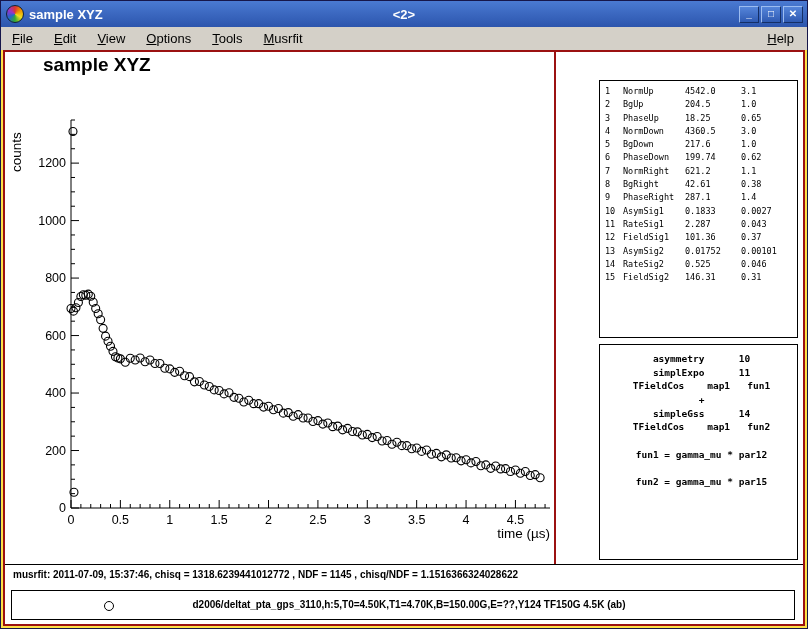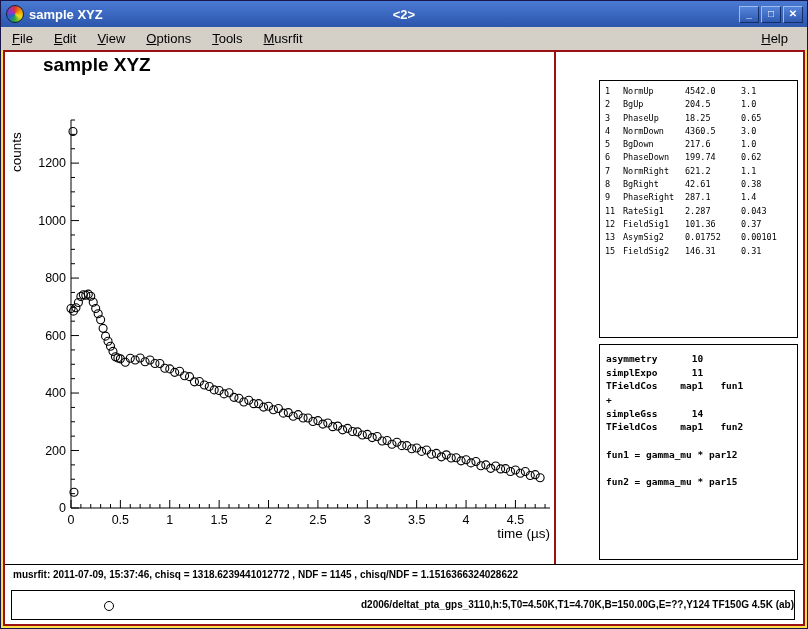--- a/index.html
+++ b/index.html
@@ -11,45 +11,45 @@
   .titlebar-title{color:#fff;font-weight:bold;font-size:13px;}
   .titlebar-center{position:absolute;left:0;right:0;text-align:center;color:#fff;font-weight:bold;font-size:13px;pointer-events:none;}
   .titlebar-buttons{margin-left:auto;display:flex;gap:2px;margin-right:4px;}
   .tb-btn{width:18px;height:15px;background:linear-gradient(to bottom,#5585da,#2f5ab2);
     border-top:1px solid #9cbcf0;border-left:1px solid #9cbcf0;border-right:1px solid #152f66;border-bottom:1px solid #152f66;
     color:#fff;font-size:10px;line-height:13px;text-align:center;font-weight:bold;cursor:default;}
   
   .menubar{height:23px;background:#d4d0c8;display:flex;align-items:center;padding:0 8px;font-size:13px;color:#000;}
   .menu-item{display:inline-block;margin-right:15px;padding:1px 3px;}
   .menu-item::first-letter{text-decoration:underline;}
-  .menu-help{margin-left:auto;margin-right:8px;display:inline-block;padding:1px 3px;}
+  .menu-help{margin-left:auto;margin-right:2px;display:inline-block;padding:1px 3px;}
   .menu-help::first-letter{text-decoration:underline;}
   
   .canvas{position:absolute;left:2px;right:2px;top:49px;bottom:2px;border:2px solid #9b1111;background:#fff;}
   .canvas-title{position:absolute;left:38px;top:2px;font-size:19px;font-weight:bold;color:#000;}
   #plot{position:absolute;left:0;top:56px;width:560px;height:440px;}
   #plot text{font-family:"Liberation Sans",sans-serif;fill:#000;}
   .pad-divider-v{position:absolute;left:549px;top:0;width:2px;height:512px;background:#9b1111;}
   .pad-divider-h{position:absolute;left:0;top:512px;width:100%;height:1px;background:#000;}
   
   .param-box{position:absolute;left:594px;top:28px;width:199px;height:258px;border:1px solid #000;box-sizing:border-box;
     font-family:"DejaVu Sans Mono",monospace;font-size:8.5px;padding:4px 0 0 5px;background:#fff;}
   .prow{display:flex;height:13.3px;line-height:13.3px;white-space:pre;}
   .pn{width:18px;}
   .pname{width:62px;}
   .pval{width:56px;}
   .perr{flex:1;}
   .theory-box{position:absolute;left:594px;top:292px;width:199px;height:216px;border:1px solid #000;box-sizing:border-box;
     font-family:"DejaVu Sans Mono",monospace;font-size:9.5px;font-weight:bold;padding:7px 0 0 6px;background:#fff;}
-  .tline{white-space:pre;line-height:13.7px;height:13.7px;}
+  .tline{white-space:pre;line-height:13.7px;height:13.7px;text-align:center;}
   
   .status-line{position:absolute;left:8px;top:517px;font-size:10px;font-weight:bold;color:#000;}
   .legend-box{position:absolute;left:6px;top:538px;width:784px;height:30px;border:1px solid #000;box-sizing:border-box;}
   .legend-marker{position:absolute;left:92px;top:10px;width:8px;height:8px;border:1.4px solid #000;border-radius:50%;background:#fff;}
-  .legend-text{position:absolute;left:12px;right:0;top:8px;text-align:right;font-size:10px;font-weight:bold;color:#000;}
+  .legend-text{position:absolute;left:12px;right:0;top:8px;text-align:center;font-size:10px;font-weight:bold;color:#000;}
 </style>
 </head>
 <body>
 
 <div class="window">
 
   <div class="titlebar">
     <span class="app-icon"></span>
     <span class="titlebar-title">sample XYZ</span>
     <span class="titlebar-center">&lt;2&gt;</span>
@@ -293,23 +293,25 @@
       <div id="param-rows">
           <div class="prow"><span class="pn">1</span><span class="pname">NormUp</span><span class="pval">4542.0</span><span class="perr">3.1</span></div>
           <div class="prow"><span class="pn">2</span><span class="pname">BgUp</span><span class="pval">204.5</span><span class="perr">1.0</span></div>
           <div class="prow"><span class="pn">3</span><span class="pname">PhaseUp</span><span class="pval">18.25</span><span class="perr">0.65</span></div>
           <div class="prow"><span class="pn">4</span><span class="pname">NormDown</span><span class="pval">4360.5</span><span class="perr">3.0</span></div>
           <div class="prow"><span class="pn">5</span><span class="pname">BgDown</span><span class="pval">217.6</span><span class="perr">1.0</span></div>
           <div class="prow"><span class="pn">6</span><span class="pname">PhaseDown</span><span class="pval">199.74</span><span class="perr">0.62</span></div>
           <div class="prow"><span class="pn">7</span><span class="pname">NormRight</span><span class="pval">621.2</span><span class="perr">1.1</span></div>
           <div class="prow"><span class="pn">8</span><span class="pname">BgRight</span><span class="pval">42.61</span><span class="perr">0.38</span></div>
           <div class="prow"><span class="pn">9</span><span class="pname">PhaseRight</span><span class="pval">287.1</span><span class="perr">1.4</span></div>
+          <div class="prow"><span class="pn">10</span><span class="pname">AsymSig1</span><span class="pval">0.1833</span><span class="perr">0.0027</span></div>
           <div class="prow"><span class="pn">11</span><span class="pname">RateSig1</span><span class="pval">2.287</span><span class="perr">0.043</span></div>
           <div class="prow"><span class="pn">12</span><span class="pname">FieldSig1</span><span class="pval">101.36</span><span class="perr">0.37</span></div>
           <div class="prow"><span class="pn">13</span><span class="pname">AsymSig2</span><span class="pval">0.01752</span><span class="perr">0.00101</span></div>
+          <div class="prow"><span class="pn">14</span><span class="pname">RateSig2</span><span class="pval">0.525</span><span class="perr">0.046</span></div>
           <div class="prow"><span class="pn">15</span><span class="pname">FieldSig2</span><span class="pval">146.31</span><span class="perr">0.31</span></div>
         </div>
     </div>
 
     <div class="theory-box">
       <div id="theory-lines">
           <div class="tline">asymmetry      10</div>
           <div class="tline">simplExpo      11</div>
           <div class="tline">TFieldCos    map1   fun1</div>
           <div class="tline">+</div>

